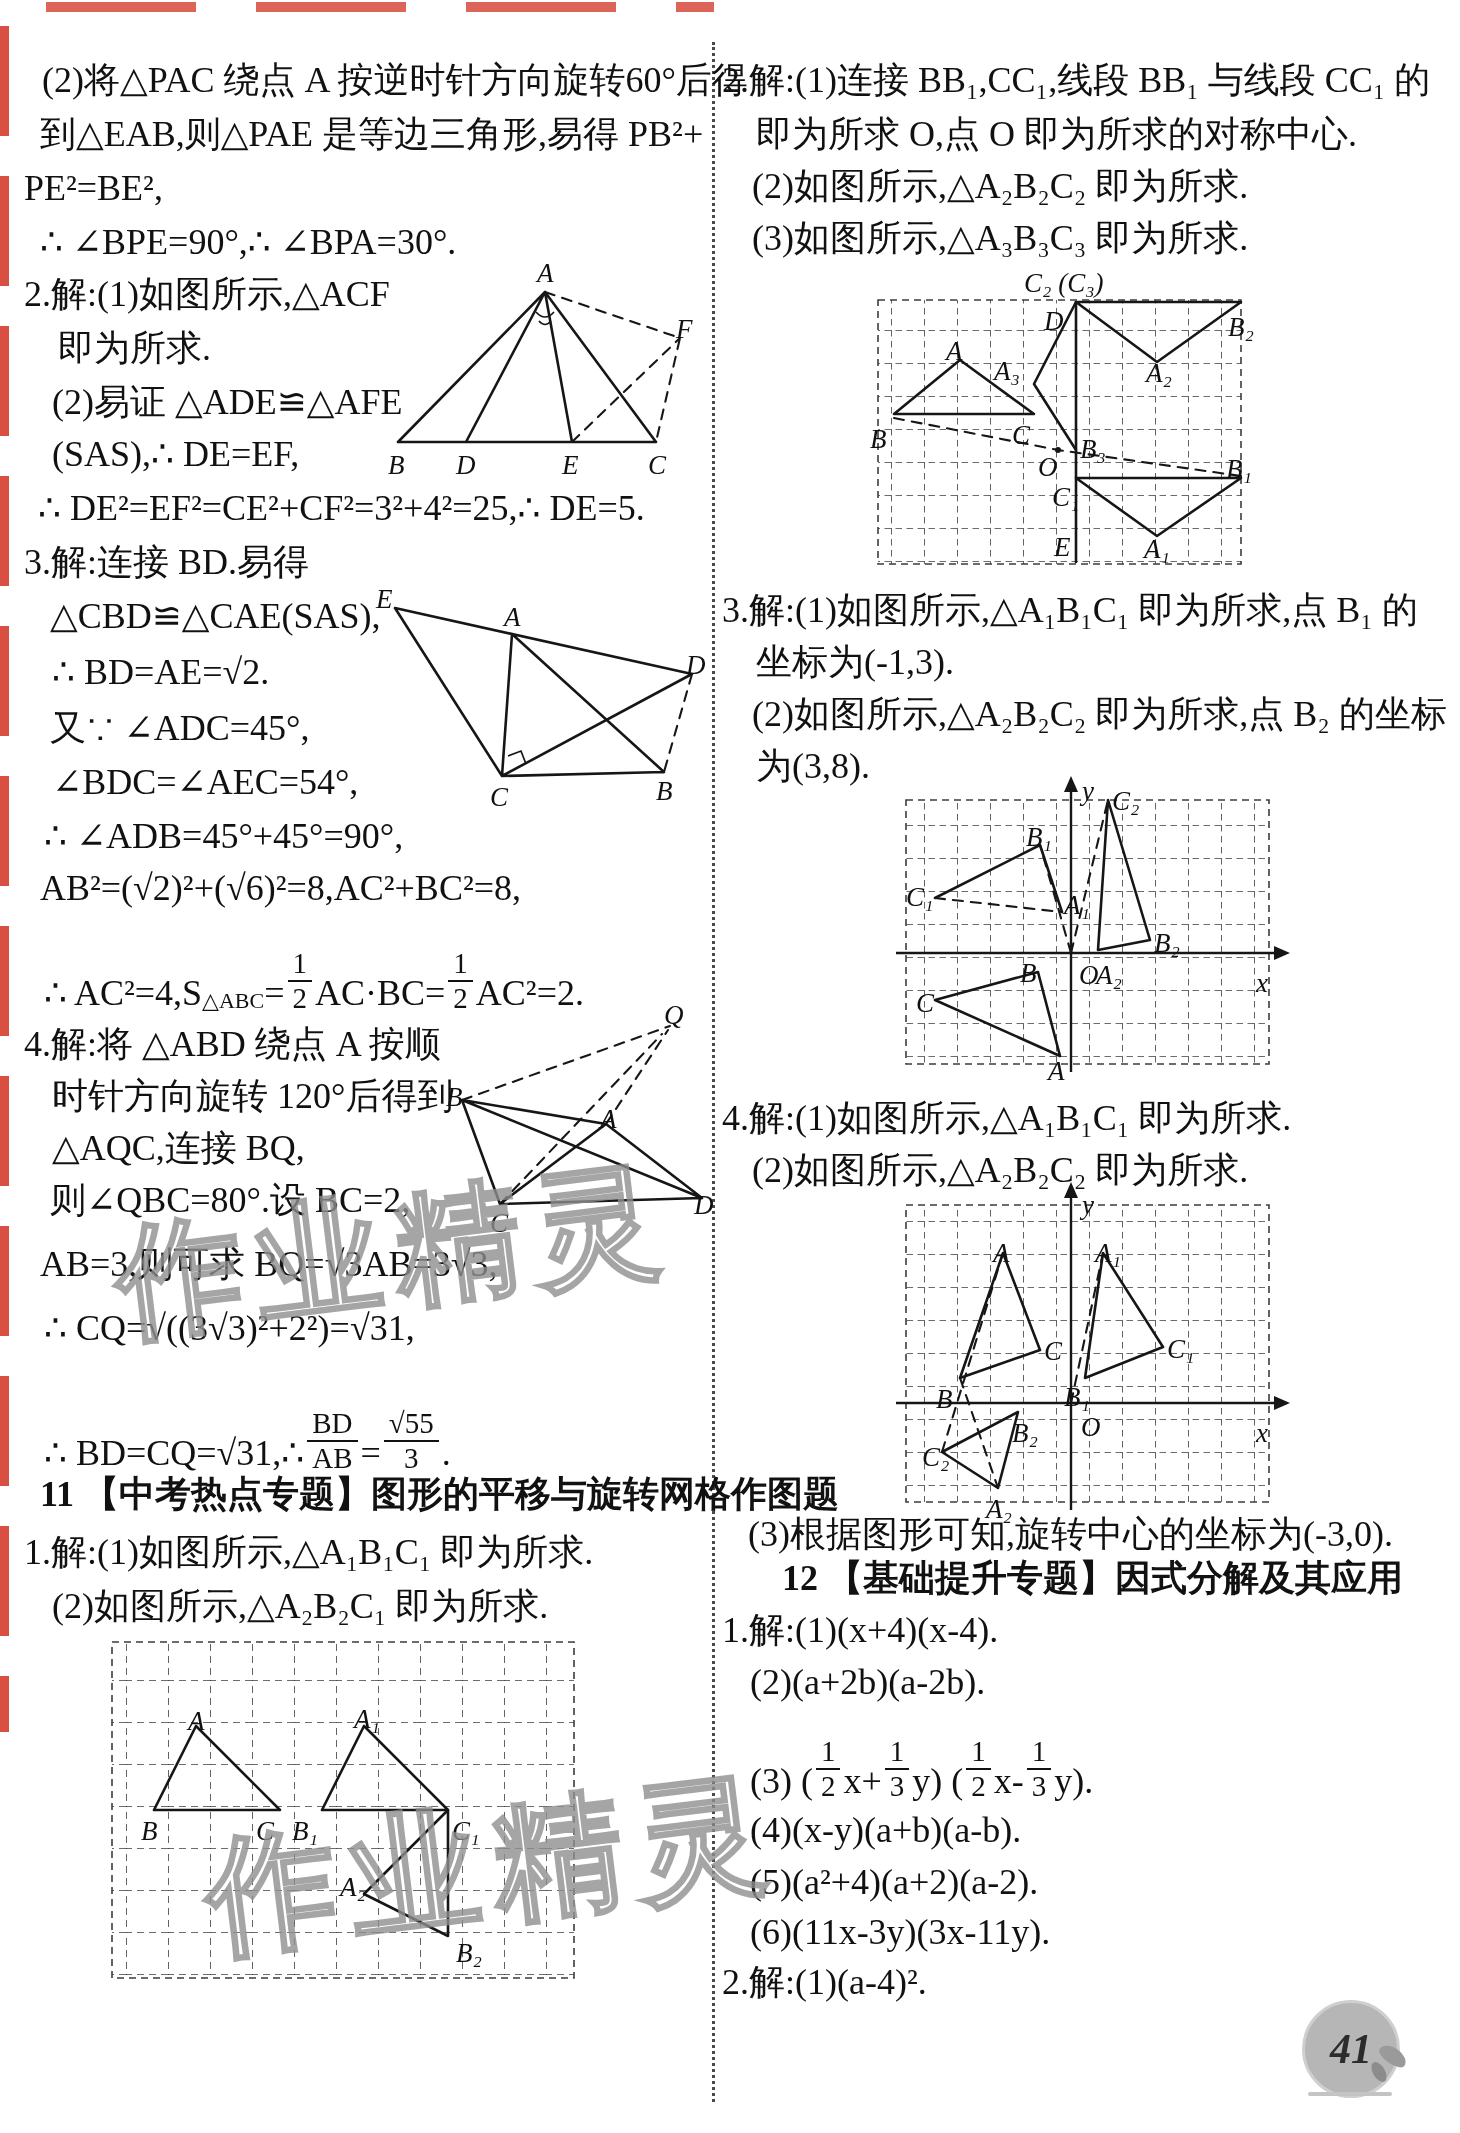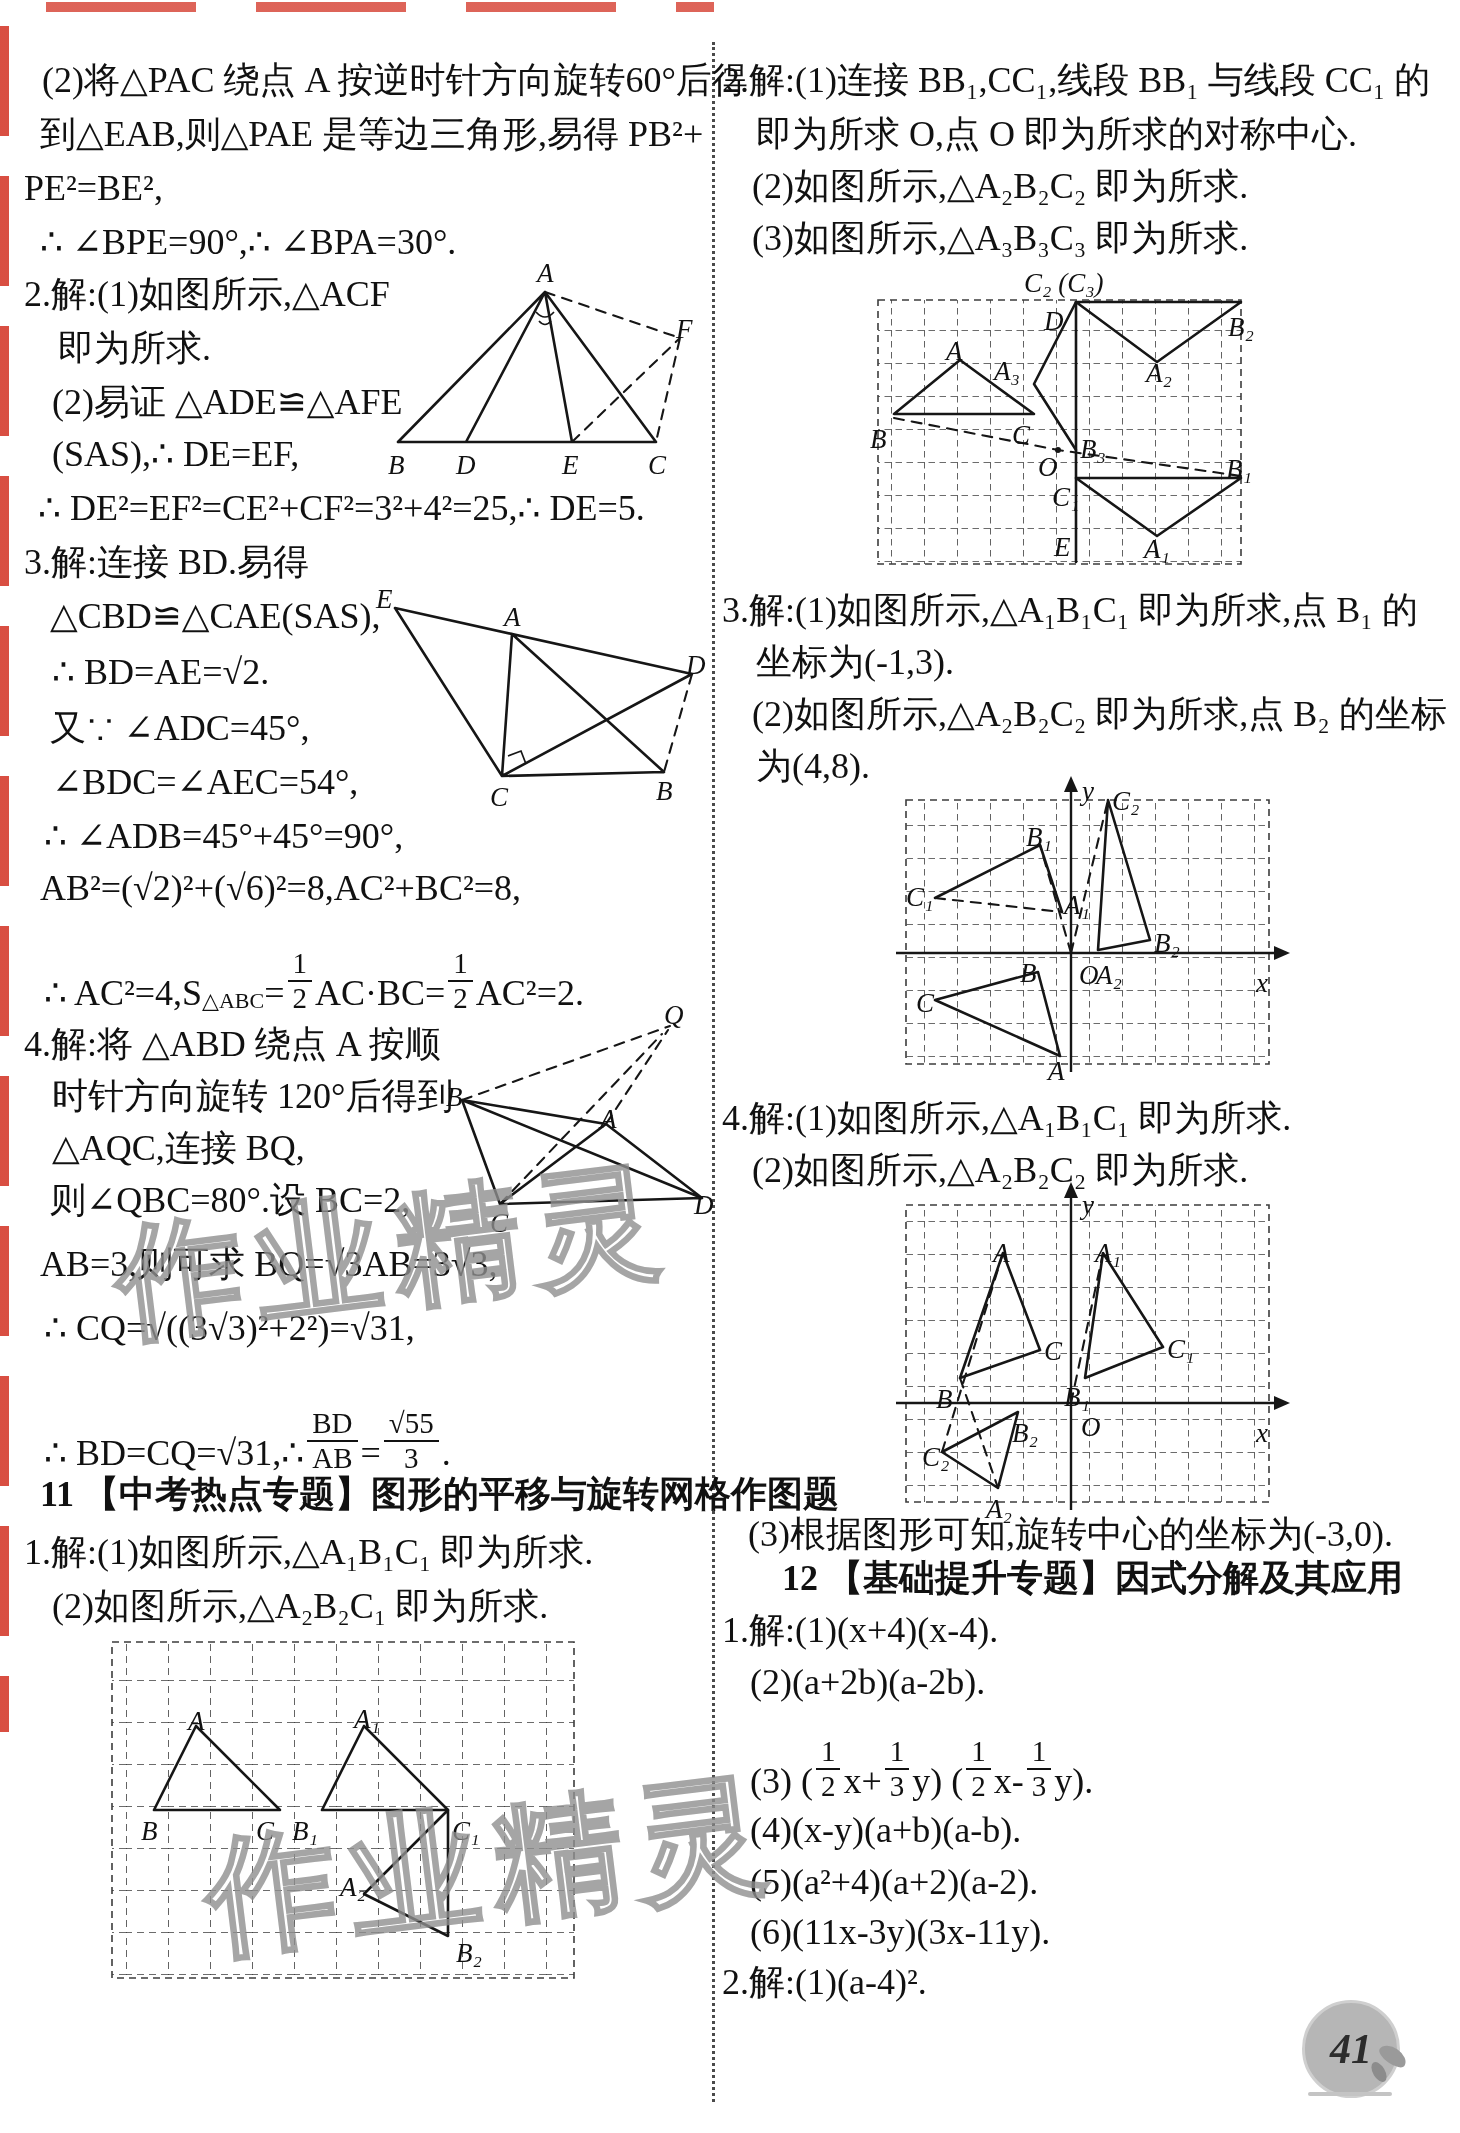--- a/index.html
+++ b/index.html
@@ -100,21 +100,21 @@
   <div class="ln" style="left:24px;top:1530px">1.解:(1)如图所示,△A₁B₁C₁ 即为所求.</div>
   <div class="ln" style="left:52px;top:1584px">(2)如图所示,△A₂B₂C₁ 即为所求.</div>
 
   <div class="ln" style="left:722px;top:58px">2.解:(1)连接 BB₁,CC₁,线段 BB₁ 与线段 CC₁ 的</div>
   <div class="ln" style="left:756px;top:112px">即为所求 O,点 O 即为所求的对称中心.</div>
   <div class="ln" style="left:752px;top:164px">(2)如图所示,△A₂B₂C₂ 即为所求.</div>
   <div class="ln" style="left:752px;top:216px">(3)如图所示,△A₃B₃C₃ 即为所求.</div>
   <div class="ln" style="left:722px;top:588px">3.解:(1)如图所示,△A₁B₁C₁ 即为所求,点 B₁ 的</div>
   <div class="ln" style="left:756px;top:640px">坐标为(-1,3).</div>
   <div class="ln" style="left:752px;top:692px">(2)如图所示,△A₂B₂C₂ 即为所求,点 B₂ 的坐标</div>
-  <div class="ln" style="left:756px;top:744px">为(4,8).</div>
+  <div class="ln" style="left:756px;top:744px">为(3,8).</div>
   <div class="ln" style="left:722px;top:1096px">4.解:(1)如图所示,△A₁B₁C₁ 即为所求.</div>
   <div class="ln" style="left:752px;top:1148px">(2)如图所示,△A₂B₂C₂ 即为所求.</div>
   <div class="ln" style="left:748px;top:1512px">(3)根据图形可知,旋转中心的坐标为(-3,0).</div>
   <div class="ln hdr" style="left:782px;top:1556px">12 【基础提升专题】因式分解及其应用</div>
   <div class="ln" style="left:722px;top:1608px">1.解:(1)(x+4)(x-4).</div>
   <div class="ln" style="left:750px;top:1660px">(2)(a+2b)(a-2b).</div>
   <div class="lnf" style="left:750px;top:1716px;height:86px">
     <span>(3) (</span>
       <span class="frac">
         <span class="top">1</span>

